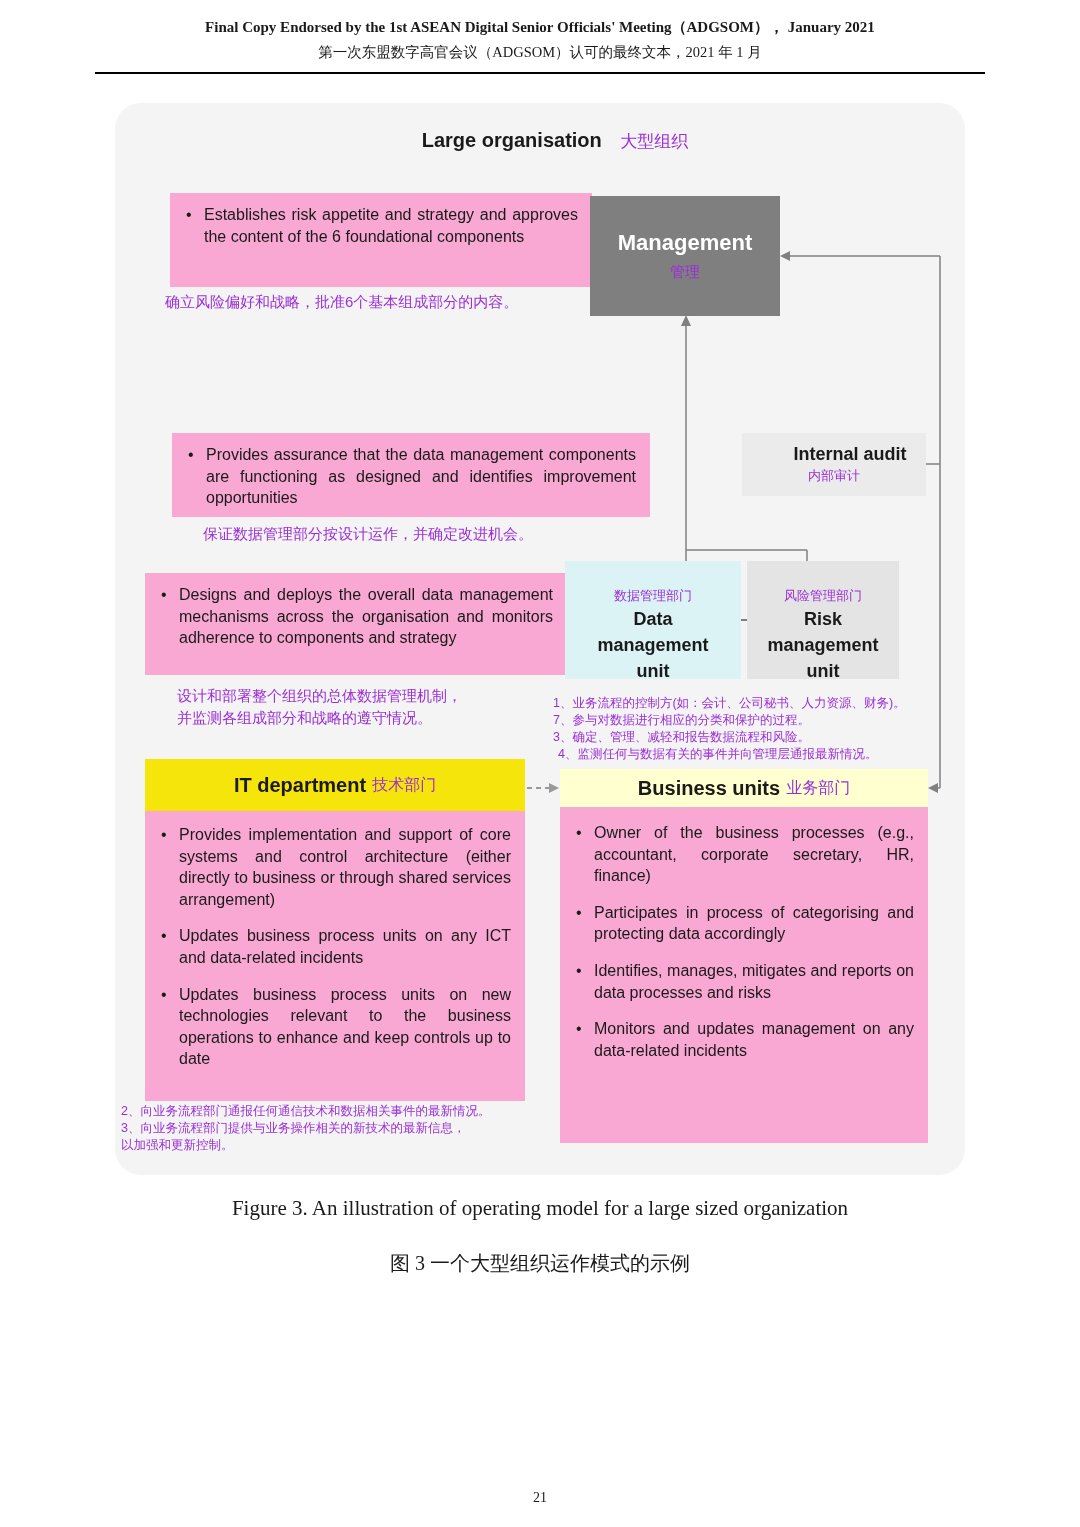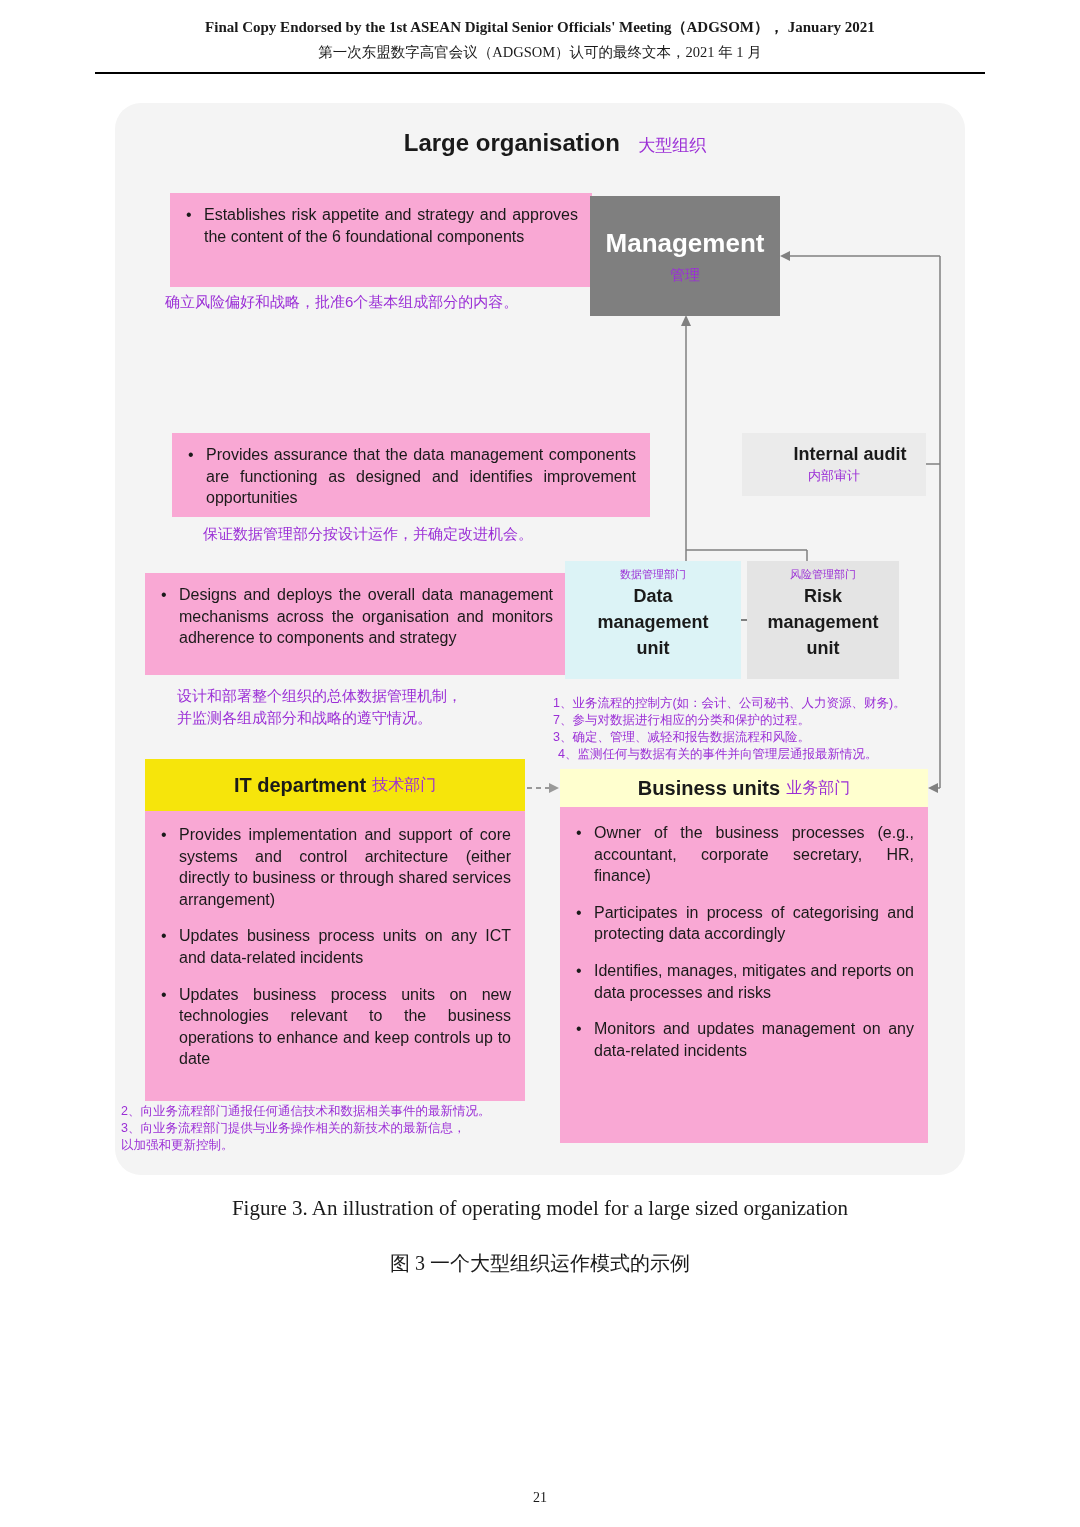--- a/index.html
+++ b/index.html
@@ -25,44 +25,44 @@
   .header .l2{font-size:14.5px;margin-top:6px;}
   .header-rule{position:absolute;top:72px;left:95px;width:890px;height:0;
                border-top:2px solid #000;}
 
   
   .figure{position:absolute;left:115px;top:103px;width:850px;height:1072px;
           background:var(--figure-bg);border-radius:26px;}
   .abs{position:absolute;}
   .whitebox{background:#f9a8d4;padding:11px 14px 8px 16px;}
   .fig-title{top:26px;left:0;width:100%;text-align:center;padding-left:30px;}
-  .fig-title .en{font-size:24px;font-weight:bold;}
+  .fig-title .en{font-size:20px;font-weight:bold;}
   .fig-title .zh{font-size:17px;color:var(--accent-purple);margin-left:14px;}
 
   .bullet{display:flex;align-items:flex-start;}
   .bullet + .bullet{margin-top:15px;}
   .dot{flex:0 0 18px;font-size:16px;line-height:1.35;}
   .dot::before{content:"\2022";}
   .bt{flex:1;font-size:16px;line-height:1.35;text-align:justify;}
 
   .note{font-size:15px;color:var(--accent-purple);line-height:22px;white-space:nowrap;}
   .smallnote{font-size:12.5px;color:var(--accent-purple);line-height:17px;white-space:nowrap;}
 
   .mgmt{background:var(--management-gray);display:flex;flex-direction:column;
         align-items:center;justify-content:center;gap:7px;}
-  .mgmt .en{color:#fff;font-weight:bold;font-size:26px;}
+  .mgmt .en{color:#fff;font-weight:bold;font-size:22px;}
   .mgmt .zh{color:var(--accent-purple);font-size:15px;}
 
   .audit{background:var(--audit-gray);display:flex;flex-direction:column;
          align-items:center;justify-content:center;gap:2px;}
   .audit .en{font-weight:bold;font-size:18px;margin-left:32px;}
   .audit .zh{color:var(--accent-purple);font-size:13px;}
 
   .unitbox{display:flex;flex-direction:column;align-items:center;padding-top:6px;}
-  .unitbox .zh{font-size:11px;color:var(--accent-purple);margin-bottom:1px;}
+  .unitbox .zh{font-size:13px;color:var(--accent-purple);margin-bottom:1px;margin-top:20px;}
   .unitbox .en{font-weight:bold;font-size:18px;line-height:1.45;text-align:center;width:140px;}
   .dmu{background:var(--data-unit-cyan);}
   .rmu{background:var(--risk-unit-gray);}
 
   .deptband{display:flex;align-items:center;justify-content:center;gap:6px;}
   .deptband .en{font-weight:bold;font-size:20px;}
   .deptband .zh{font-size:16px;color:var(--accent-purple);}
   .itband{background:var(--it-yellow);}
   .bizband{background:var(--business-yellow);}
 

